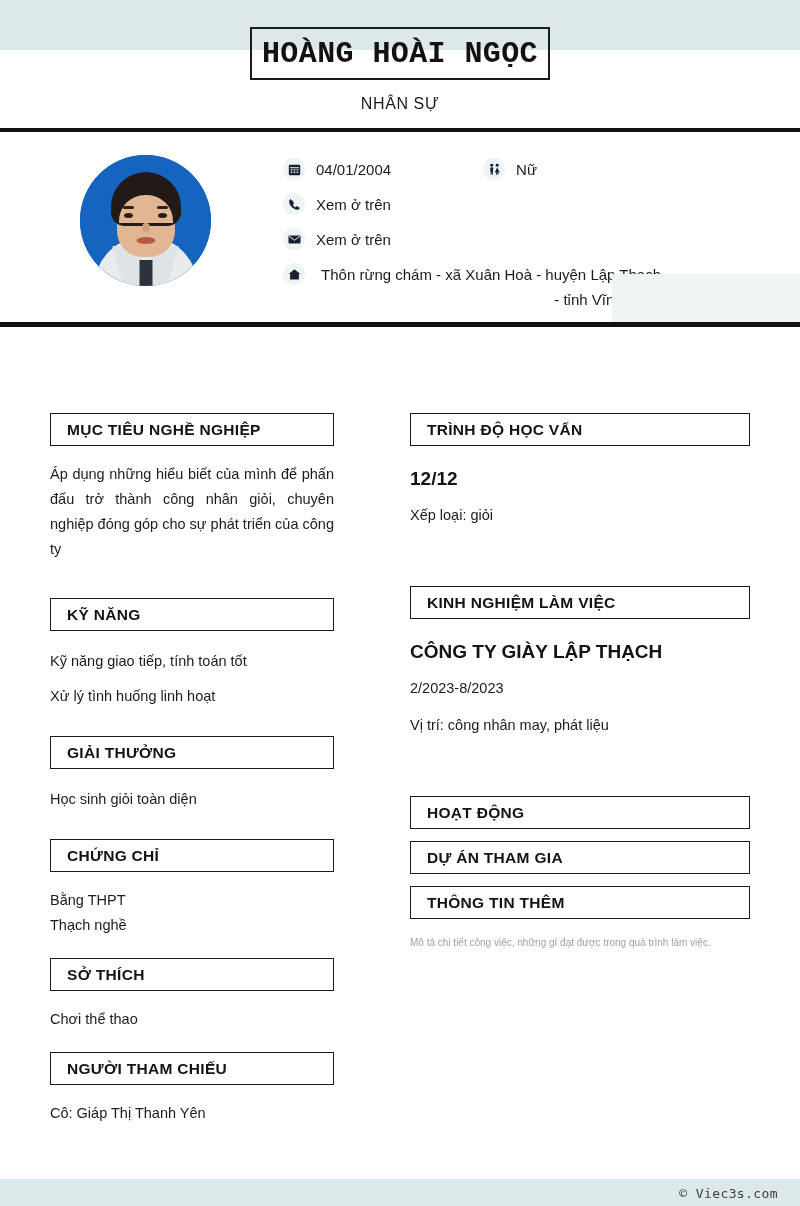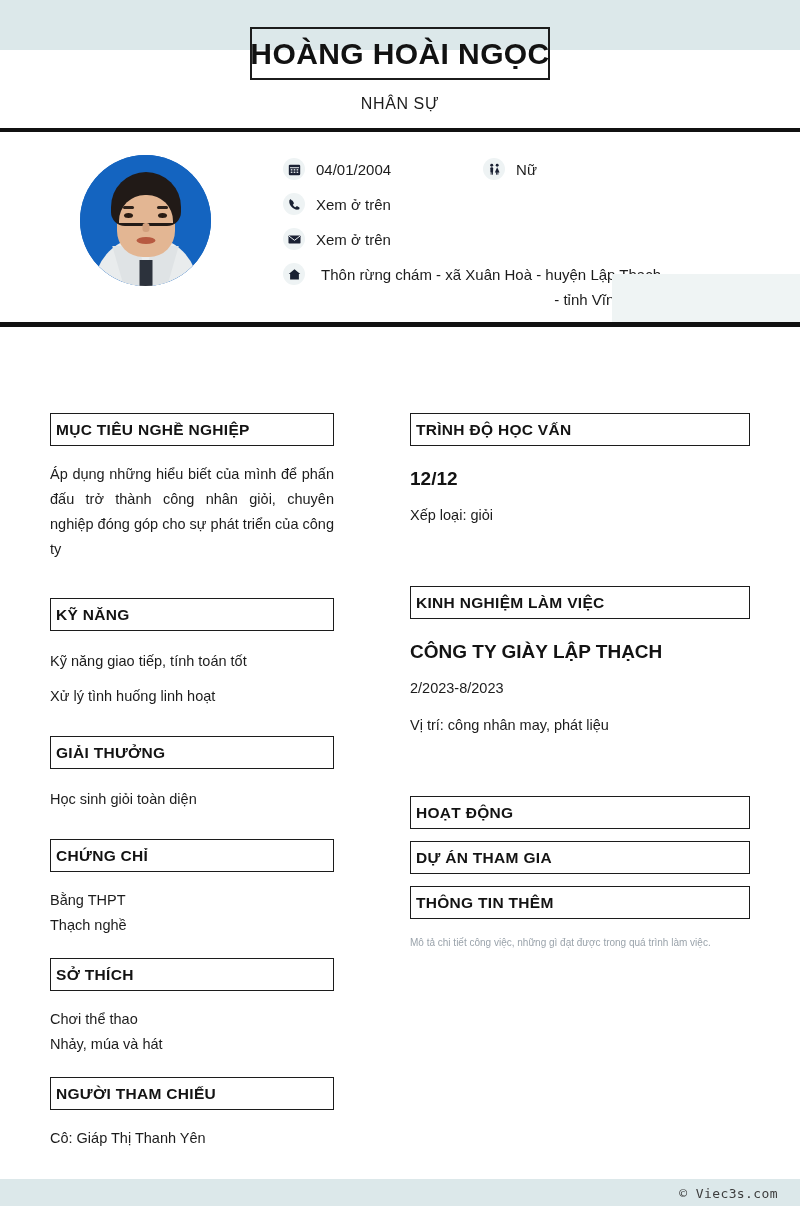--- a/index.html
+++ b/index.html
@@ -36,20 +36,21 @@
     position: absolute;
     left: 250px;
     top: 27px;
     width: 300px;
     height: 53px;
     border: 2px solid #1c1c1c;
     box-sizing: border-box;
     display: flex;
     align-items: center;
     justify-content: center;
+    font-family: Liberation Mono, monospace;
   }
   .name-box .name-text {
     font-size: 30px;
     font-weight: bold;
     letter-spacing: 0.4px;
     color: #121212;
     white-space: nowrap;
   }
   .job-title {
     position: absolute;
@@ -186,21 +187,21 @@
     top: 413px;
     width: 340px;
   }
 
   .sec-head {
     border: 1.6px solid #1c1c1c;
     box-sizing: border-box;
     height: 33px;
     display: flex;
     align-items: center;
-    padding-left: 5px;
+    padding-left: 16px;
   }
   .sec-head .sec-title {
     font-size: 15.5px;
     font-weight: bold;
     letter-spacing: 0.3px;
     color: #131313;
   }
 
   .body-text {
     font-size: 14.5px;
@@ -382,21 +383,20 @@
   <div class="gap-16">
     <div class="body-text">Bằng THPT</div>
     <div class="body-text">Thạch nghề</div>
   </div>
 
   <div class="sec-head gap-28">
     <span class="sec-title">SỞ THÍCH</span>
   </div>
   <div class="gap-16">
     <div class="body-text">Chơi thể thao</div>
-    <div class="body-text">Nhảy, múa và hát</div>
   </div>
 
   <div class="sec-head gap-28">
     <span class="sec-title">NGƯỜI THAM CHIẾU</span>
   </div>
   <div class="gap-16">
     <div class="body-text">Cô: Giáp Thị Thanh Yên</div>
   </div>
 
 </div>

